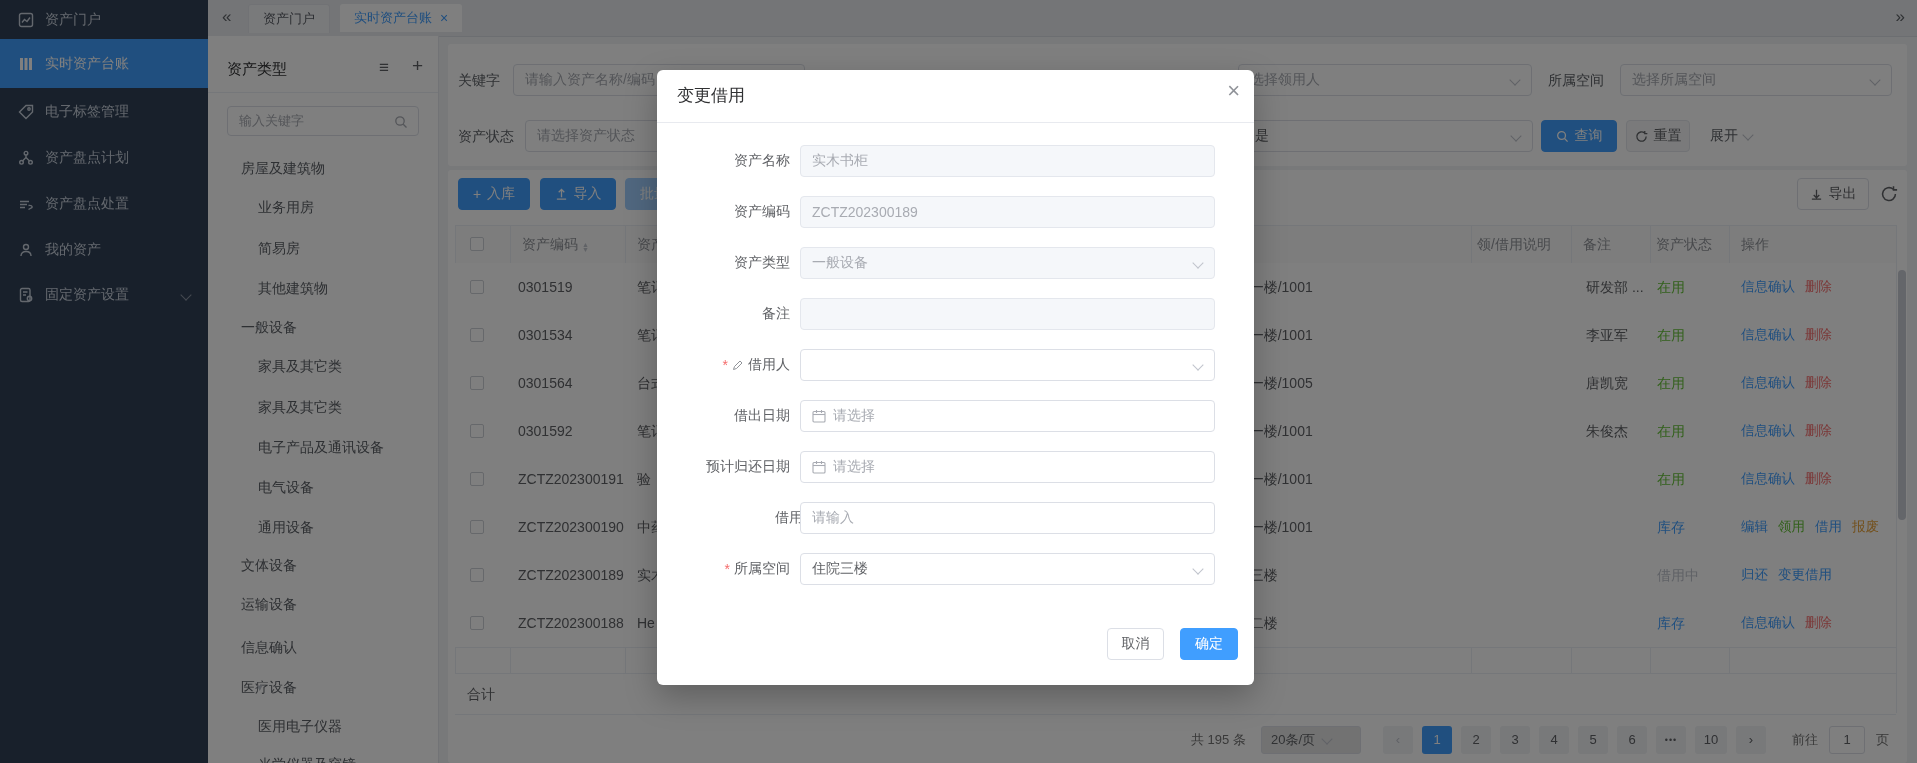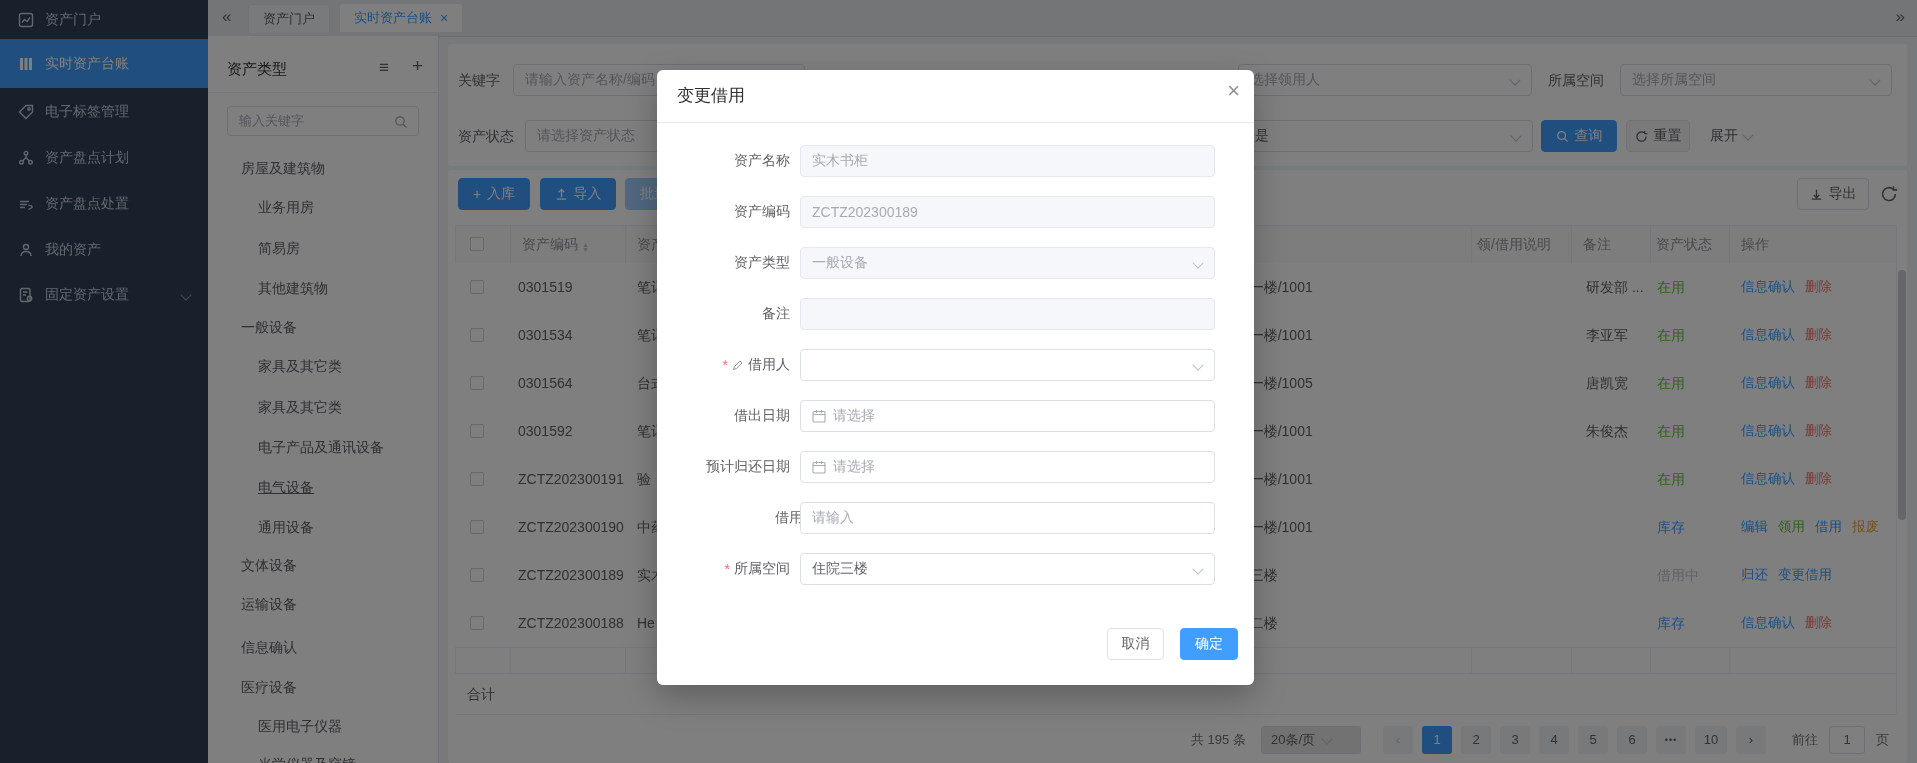--- a/index.html
+++ b/index.html
@@ -180,21 +180,21 @@
     </div>
 
     <div class="tree-item" style="top:120px;left:33px;"><span class="tree-caret">▾</span><span>房屋及建筑物</span></div>
     <div class="tree-item" style="top:159px;left:50px;"><span>业务用房</span></div>
     <div class="tree-item" style="top:200px;left:50px;"><span>简易房</span></div>
     <div class="tree-item" style="top:240px;left:50px;"><span>其他建筑物</span></div>
     <div class="tree-item" style="top:279px;left:33px;"><span class="tree-caret">▾</span><span>一般设备</span></div>
     <div class="tree-item" style="top:318px;left:50px;"><span>家具及其它类</span></div>
     <div class="tree-item" style="top:359px;left:50px;"><span>家具及其它类</span></div>
     <div class="tree-item" style="top:399px;left:50px;"><span>电子产品及通讯设备</span></div>
-    <div class="tree-item" style="top:439px;left:50px;text-decoration:underline;"><span>电气设备</span></div>
+    <div class="tree-item" style="top:439px;left:50px;"><span>电气设备</span></div>
     <div class="tree-item" style="top:479px;left:50px;"><span>通用设备</span></div>
     <div class="tree-item" style="top:517px;left:33px;"><span>文体设备</span></div>
     <div class="tree-item" style="top:556px;left:33px;"><span>运输设备</span></div>
     <div class="tree-item" style="top:599px;left:33px;"><span>信息确认</span></div>
     <div class="tree-item" style="top:639px;left:33px;"><span class="tree-caret">▾</span><span>医疗设备</span></div>
     <div class="tree-item" style="top:678px;left:50px;"><span>医用电子仪器</span></div>
     <div class="tree-item" style="top:716px;left:50px;"><span>光学仪器及窥镜</span></div>
   </div>
 
   <div class="card" style="left:448px;top:44px;width:1459px;height:122px;">

